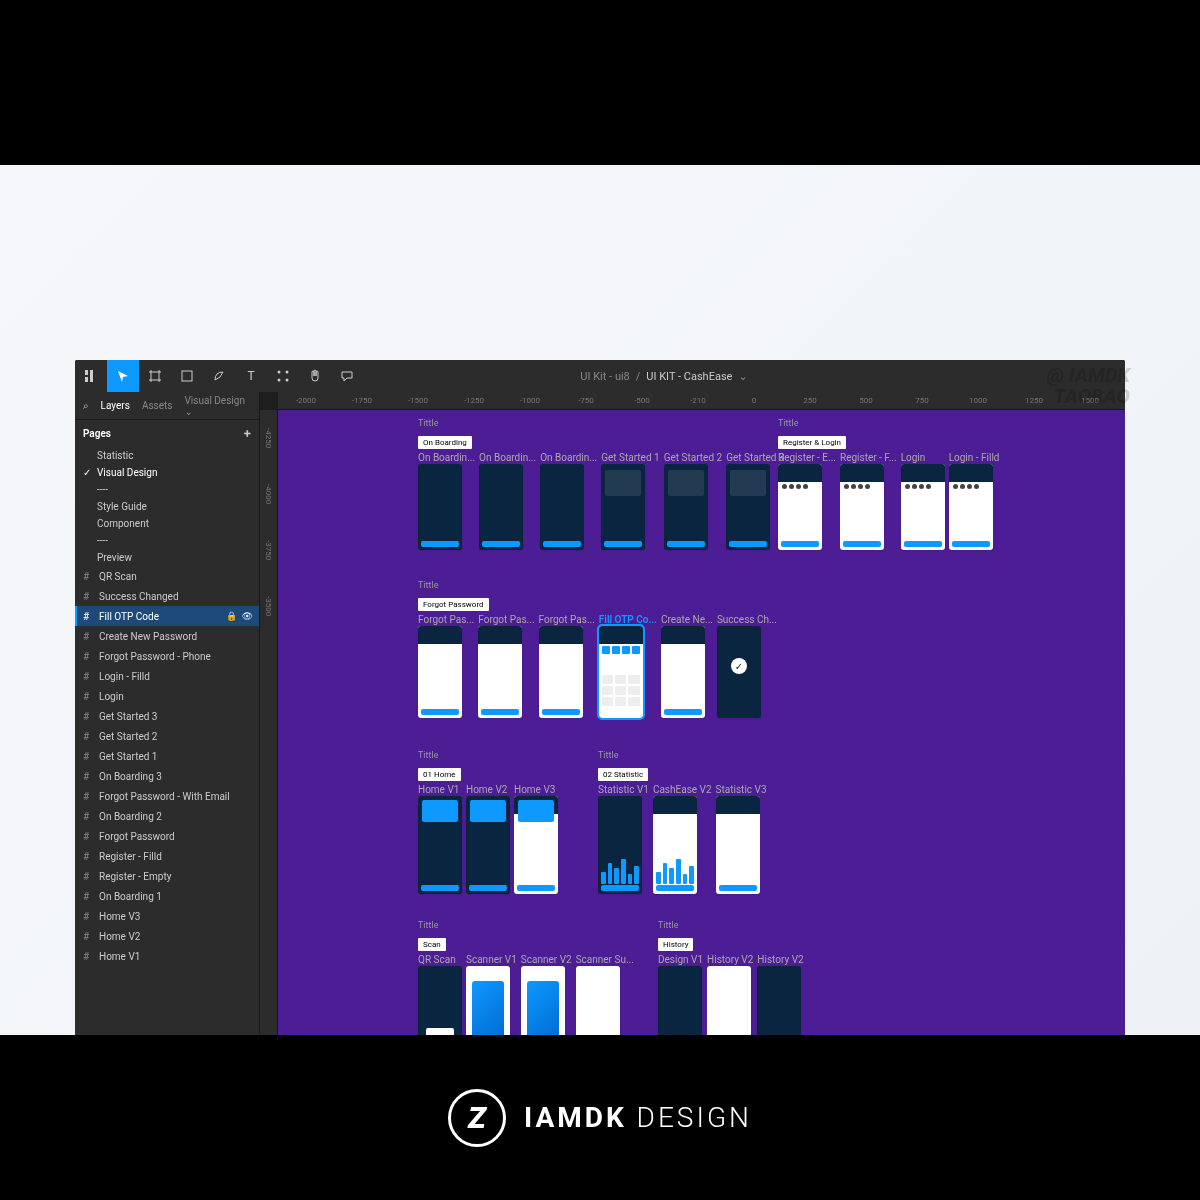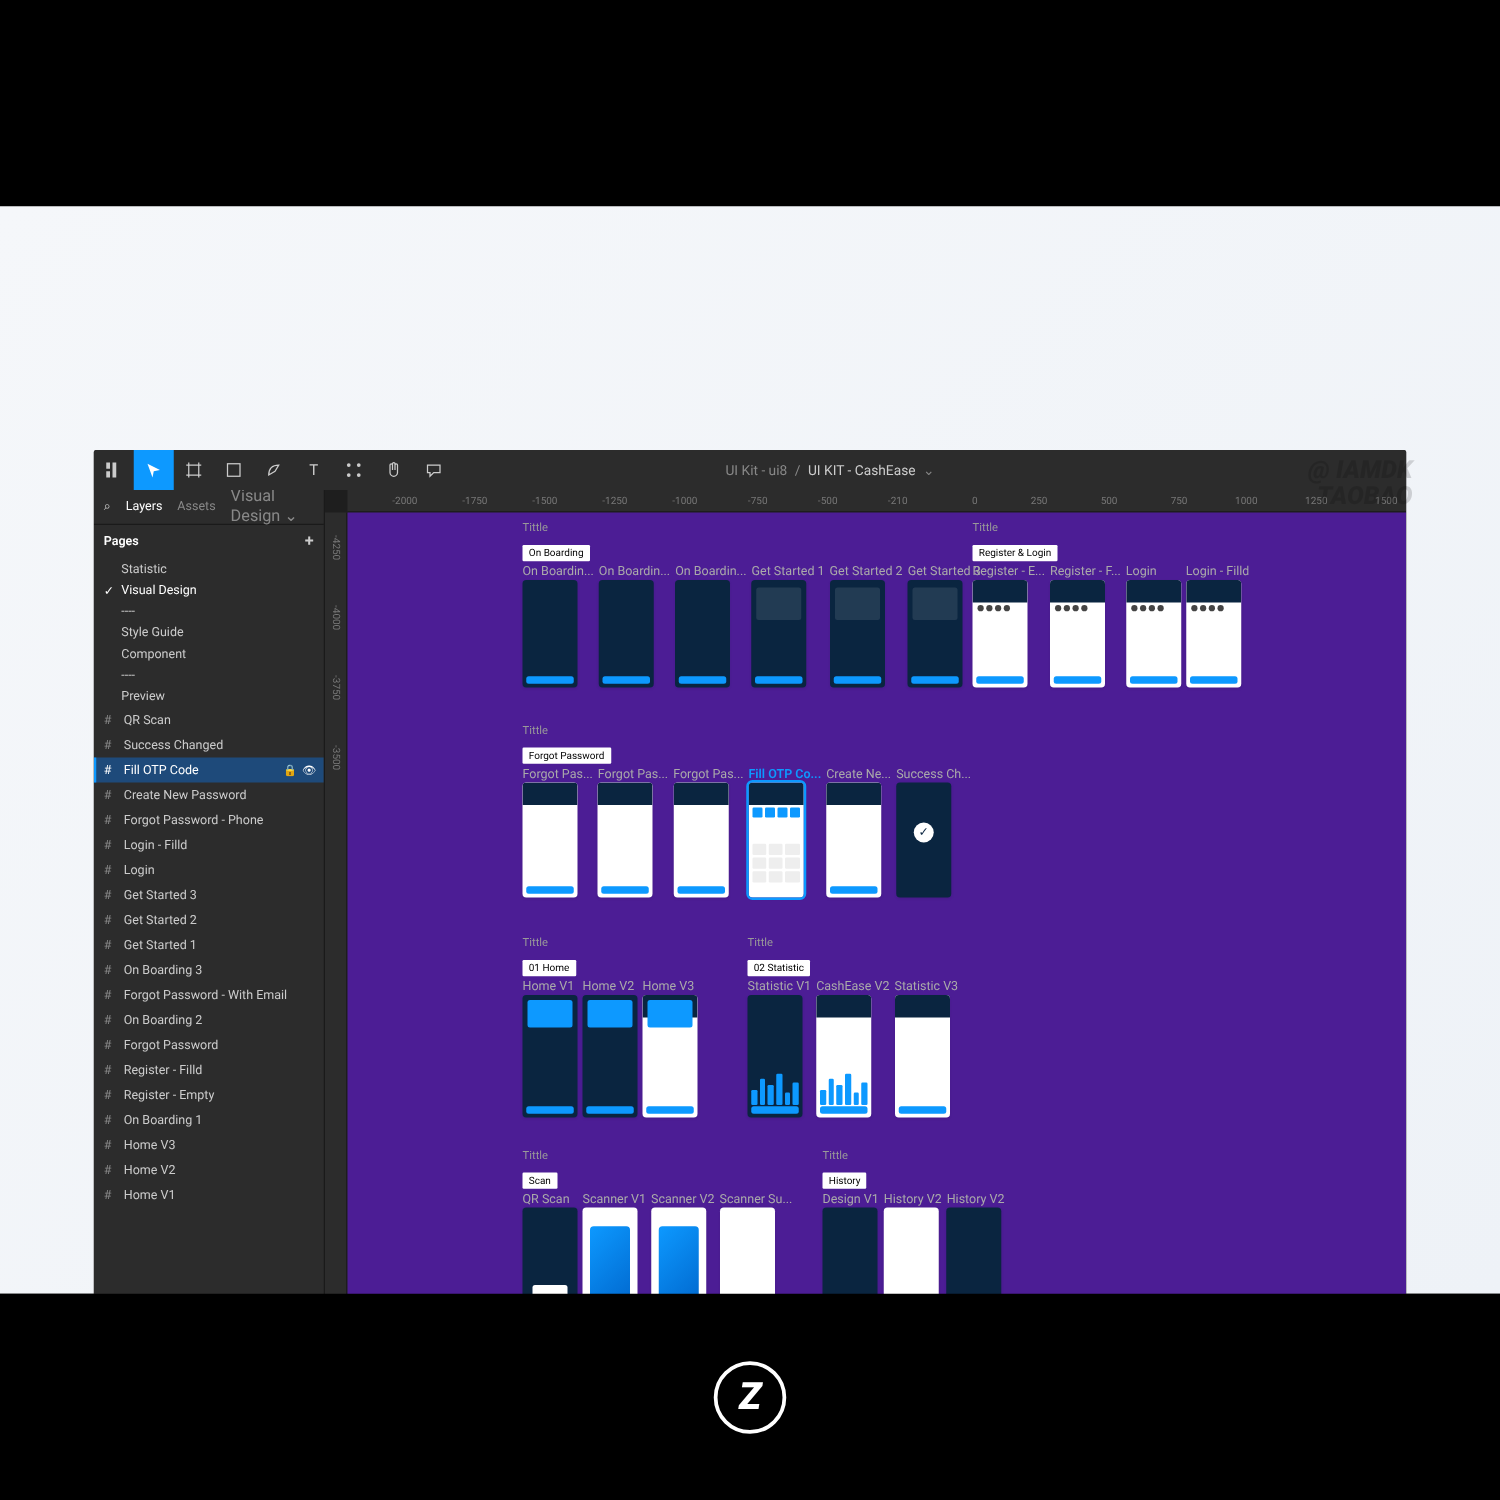--- a/index.html
+++ b/index.html
@@ -16,36 +16,36 @@
 .tool{width:32px;height:32px;display:flex;align-items:center;justify-content:center;color:#ccc;cursor:pointer}
 .tool.active{background:#0d99ff;color:#fff}
 .tool svg{width:14px;height:14px}
 .breadcrumb{margin-left:auto;margin-right:auto;display:flex;gap:6px;align-items:center;font-size:11px}
 .breadcrumb .dim{color:#888}
 .body{flex:1;display:flex;overflow:hidden}
 .sidebar{width:185px;background:#2c2c2c;border-right:1px solid #1a1a1a;display:flex;flex-direction:column;color:#ccc;font-size:10px}
 .side-tabs{display:flex;align-items:center;height:28px;padding:0 8px;gap:12px;border-bottom:1px solid #1a1a1a}
 .side-tabs .t{color:#888;cursor:pointer}
 .side-tabs .t.active{color:#fff}
-.side-tabs .dd{margin-left:auto;color:#888;font-size:13px}
+.side-tabs .dd{margin-left:auto;color:#888;font-size:10px}
 .pages-hdr{display:flex;align-items:center;padding:6px 8px;color:#fff;font-weight:600}
 .pages-hdr .plus{margin-left:auto;color:#ccc;font-size:13px;cursor:pointer}
 .page-item{padding:3px 8px 3px 22px;color:#ccc;cursor:pointer;white-space:nowrap;overflow:hidden;text-overflow:ellipsis}
 .page-item.active::before{content:"✓";position:absolute;margin-left:-14px}
 .page-item.active{color:#fff}
 .layers{flex:1;overflow-y:auto}
 .layer{display:flex;align-items:center;height:20px;padding:0 6px 0 8px;gap:6px;color:#ccc;cursor:pointer;white-space:nowrap}
 .layer.sel{background:#1e4a7a;color:#fff;border-left:2px solid #0d99ff;padding-left:6px}
 .layer .ico{width:10px;color:#888;font-size:10px}
 .layer.sel .ico{color:#fff}
 .layer .acts{margin-left:auto;display:none;gap:4px;font-size:9px}
 .layer.sel .acts{display:flex}
 .canvas-wrap{flex:1;position:relative;background:#1e1e1e;overflow:hidden}
 .ruler-h{position:absolute;top:0;left:18px;right:0;height:18px;background:#2c2c2c;border-bottom:1px solid #181818;display:flex;color:#777;font-size:8px;align-items:center;overflow:hidden}
-.ruler-h span{flex:0 0 56px;text-align:right}
+.ruler-h span{flex:0 0 56px;text-align:center}
 .ruler-v{position:absolute;top:18px;left:0;width:18px;bottom:0;background:#2c2c2c;border-right:1px solid #181818;display:flex;flex-direction:column;color:#777;font-size:8px;overflow:hidden}
 .ruler-v span{flex:0 0 56px;display:flex;align-items:center;justify-content:center;writing-mode:vertical-rl}
 .canvas{position:absolute;top:18px;left:18px;right:0;bottom:0;background:#4c1d95;overflow:hidden}
 .sect{position:absolute}
 .sect-label{color:#999;font-size:9px;margin-bottom:2px}
 .sect-title{background:#fff;padding:2px 5px;font-size:8px;display:inline-block;border-radius:1px}
 .frames-row{display:flex;gap:4px;margin-top:3px}
 .fcol{display:flex;flex-direction:column}
 .flab{font-size:10px;color:#aaa;margin-bottom:1px;white-space:nowrap;overflow:hidden}
 .fcol.sel .flab{color:#0d99ff;font-weight:600}
@@ -529,13 +529,14 @@
                 </div>
               </div></div>
           </div>
    </div>
   </div>
  </div>
 </div>
 
 <div class="footer-band">
  <div class="footer-logo">Z</div>
+ <div class="footer-text"><strong>IAMDK</strong> <span>DESIGN</span></div>
 </div>
 
 </body></html>

